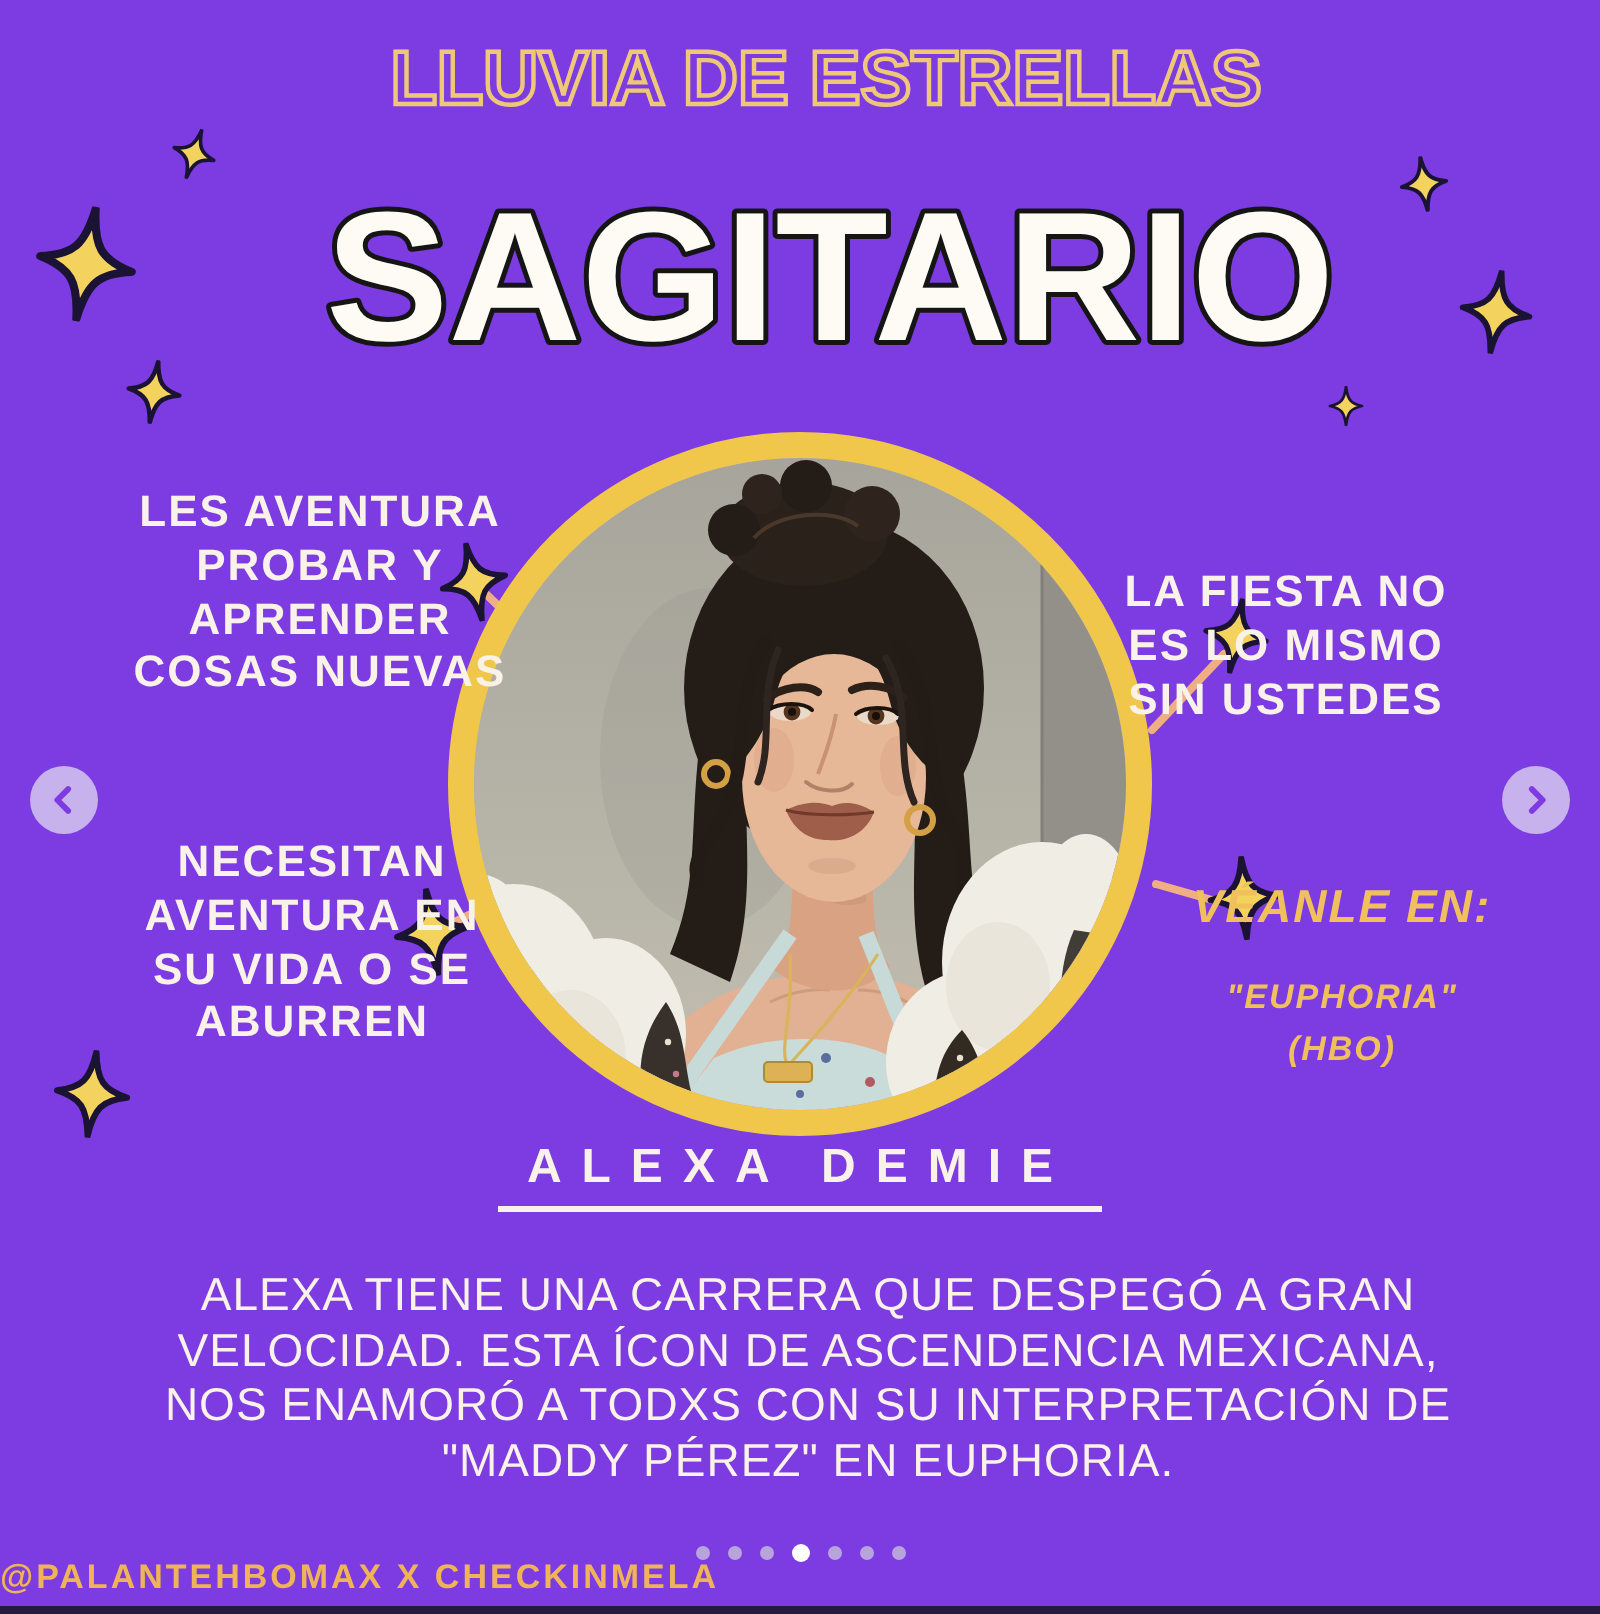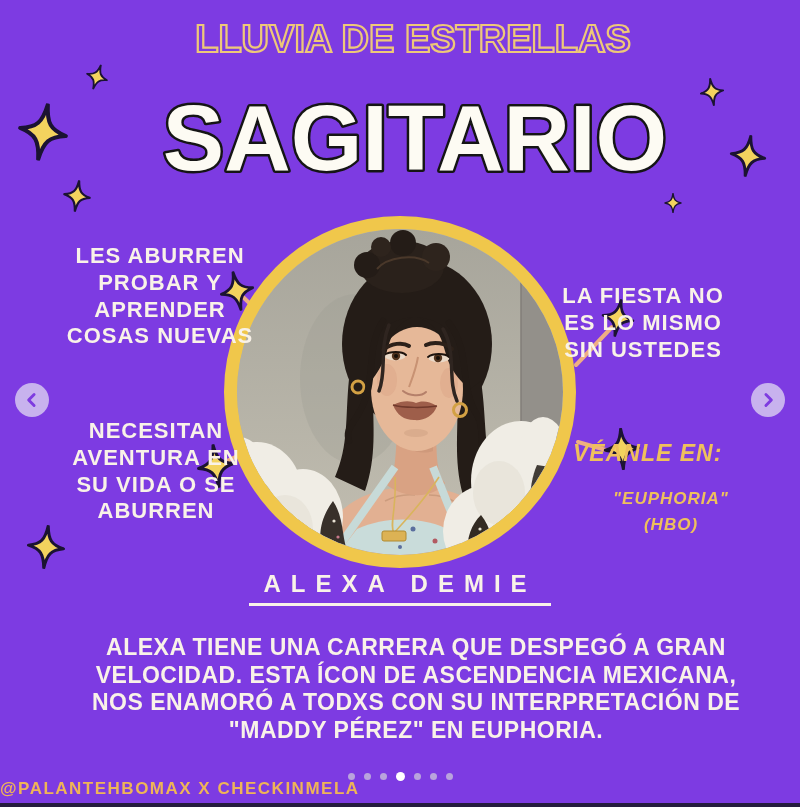--- a/index.html
+++ b/index.html
@@ -23,29 +23,29 @@
     fill:var(--sign-fill);stroke:var(--sign-outline);stroke-width:5;stroke-linejoin:round;
     paint-order:stroke fill;letter-spacing:4}
   .photo-ring{position:absolute;left:224px;top:216px;width:352px;height:352px;border-radius:50%;
     border:13px solid var(--ring);overflow:hidden;background:#b0aea6}
   .photo-ring svg{display:block;width:326px;height:326px}
   .trait{position:absolute;color:var(--trait-text);font-weight:bold;font-size:22px;line-height:1.22;
     letter-spacing:1px;text-align:center;white-space:pre-line}
   .trait-learning{left:40px;top:243px;width:240px}
   .trait-party{left:536px;top:283px;width:214px}
   .trait-adventure{left:33px;top:418px;width:246px}
-  .watch-label{position:absolute;left:573px;top:440px;width:196px;text-align:left;
+  .watch-label{position:absolute;left:573px;top:440px;width:196px;text-align:center;
     color:var(--watch-text);font-weight:bold;font-size:23px;letter-spacing:1px;font-style:italic}
   .watch-sub{position:absolute;left:573px;top:486px;width:196px;text-align:center;
     color:var(--watch-text);font-weight:bold;font-size:17px;line-height:1.55;letter-spacing:1px;font-style:italic}
   .celeb-name-wrap{position:absolute;left:0;top:570px;width:800px;text-align:center}
   .celeb-name{display:inline-block;color:var(--trait-text);font-size:24px;font-weight:bold;
     letter-spacing:10px;padding:0 14px 5px 14px;border-bottom:3px solid var(--trait-text)}
-  .bio{position:absolute;left:76px;top:634px;width:680px;text-align:center;color:var(--trait-text);
-    font-weight:bold;font-size:23px;line-height:1.2;letter-spacing:0.5px;white-space:pre-line}
+  .bio{position:absolute;left:64px;top:634px;width:680px;text-align:center;color:var(--trait-text);
+    font-weight:normal;font-size:23px;line-height:1.2;letter-spacing:0.5px;white-space:pre-line}
   .dots{position:absolute;left:0;top:772px;width:800px;display:flex;justify-content:center;
     align-items:center;gap:9px;z-index:3}
   .dot{width:7px;height:7px;border-radius:50%;background:var(--dot-inactive);cursor:pointer}
   .dot.active{width:9px;height:9px;background:var(--dot-active)}
   .credits{position:absolute;left:0;top:779px;width:800px;text-align:left;z-index:2;
     color:var(--footer-text);font-weight:bold;font-size:17px;letter-spacing:1.5px}
   .bottom-bar{position:absolute;left:0;bottom:0;width:800px;height:4px;background:var(--bottom-bar)}
   .nav{position:absolute;width:34px;height:34px;border-radius:50%;background:var(--nav-button-bg);
     border:none;display:flex;align-items:center;justify-content:center;cursor:pointer;z-index:4;padding:0}
   .nav-prev{left:15px;top:383px}
@@ -209,21 +209,21 @@
         <circle cx="243" cy="300" r="1.6" fill="#e8e2d4"></circle>
         <circle cx="249" cy="314" r="1.6" fill="#c6788a"></circle>
         <circle cx="239" cy="318" r="1.6" fill="#e8e2d4"></circle>
         <path d="M300,236 C290,258 292,290 298,326 L326,326 L326,240 Z" fill="#2e2821" opacity="0.9"></path>
         <circle cx="306" cy="270" r="1.6" fill="#ded8c8"></circle>
         <circle cx="312" cy="300" r="1.6" fill="#ded8c8"></circle>
       </g>
     </svg>
   </div>
 
-  <div class="trait trait-learning">LES ABURREN
+  <div class="trait trait-learning">LES AVENTURA
 PROBAR Y
 APRENDER
 COSAS NUEVAS</div>
   <div class="trait trait-party">LA FIESTA NO
 ES LO MISMO
 SIN USTEDES</div>
   <div class="trait trait-adventure">NECESITAN
 AVENTURA EN
 SU VIDA O SE
 ABURREN</div>

